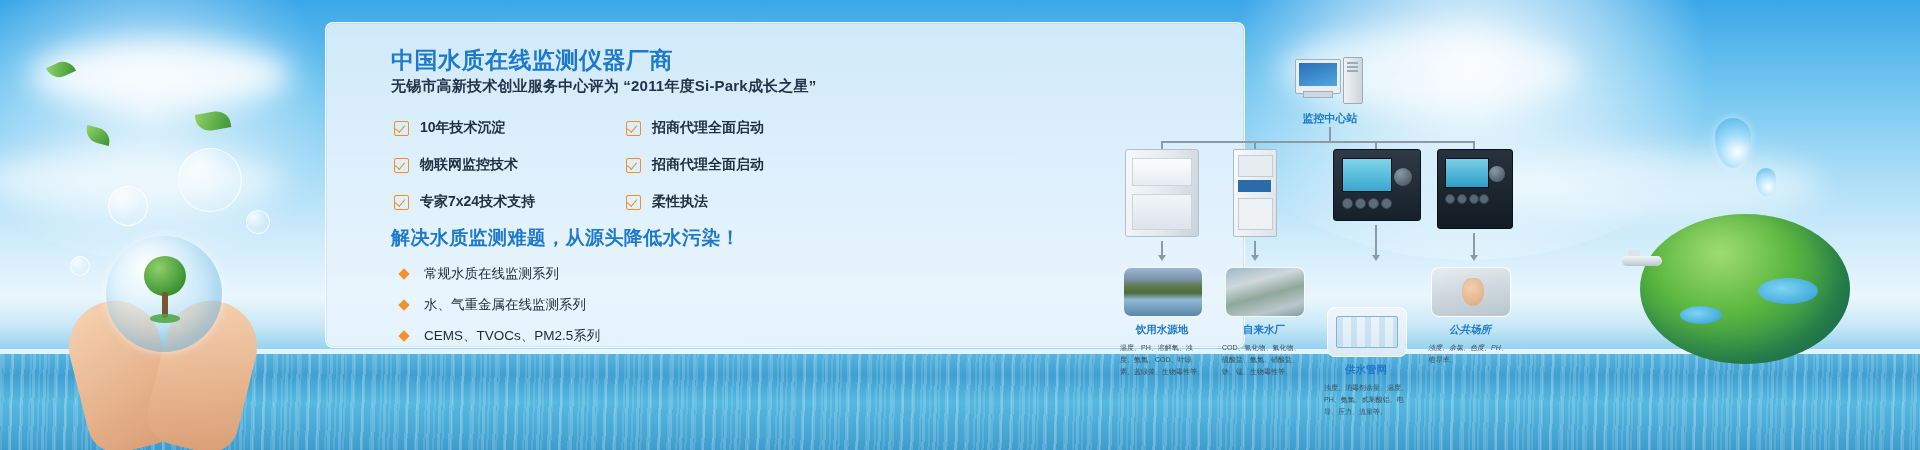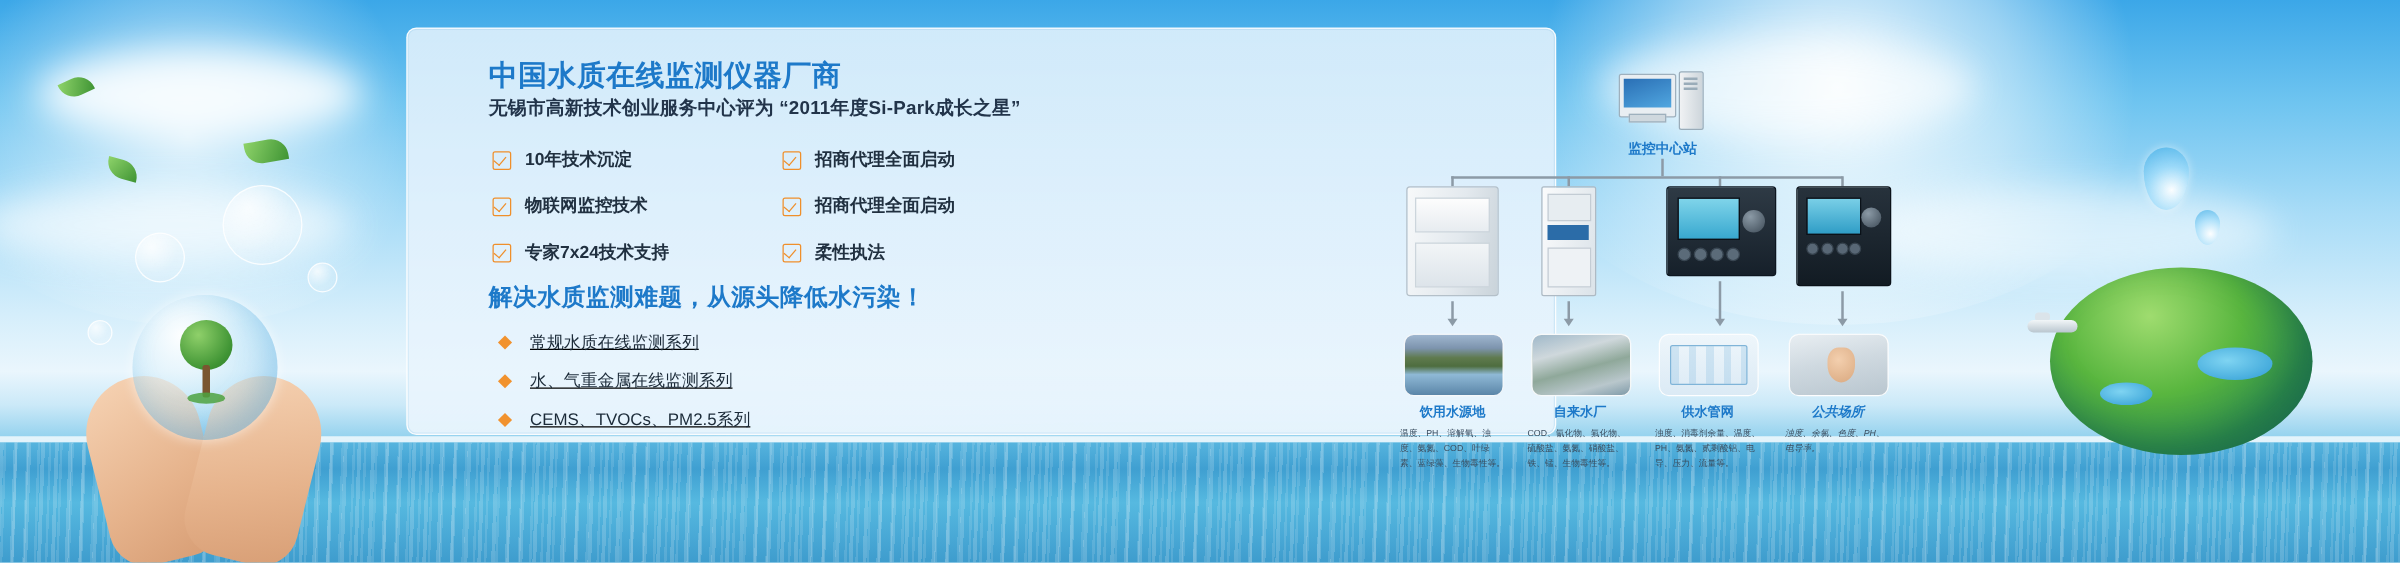--- a/index.html
+++ b/index.html
@@ -43,21 +43,21 @@
      border-right:1.8px solid #ef8f2b;border-bottom:1.8px solid #ef8f2b;transform:rotate(40deg);}
   .feat span.lbl{margin-left:11px;font-size:14px;color:#203040;}
   .col2{position:absolute;left:232px;top:0;width:200px;}
   .col2 .feat{margin-bottom:11px;}
 
   
   .slogan{position:absolute;left:65px;top:202px;font-size:19px;font-weight:bold;color:#1d79c9;letter-spacing:.4px;}
 
   
   .bullets{position:absolute;left:74px;top:242px;}
-  .bl{display:flex;align-items:center;height:18px;margin-bottom:13px;text-decoration:underline;}
+  .bl{display:flex;align-items:center;height:18px;margin-bottom:13px;}
   .diamond{width:8px;height:8px;background:#f1922e;transform:rotate(45deg);flex:0 0 auto;}
   .bl span.t{margin-left:16px;font-size:13.5px;color:#1b2a38;}
 
   
   .diagram{position:absolute;left:789px;top:28px;width:470px;height:310px;}
 
   .pcbox{position:absolute;left:180px;top:6px;width:70px;height:50px;}
   .monitor{position:absolute;left:0;top:2px;width:44px;height:33px;background:#e9eef2;border:1.5px solid #9eb0bd;border-radius:2px;}
   .mscreen{position:absolute;left:3px;top:3px;right:3px;bottom:7px;background:linear-gradient(160deg,#2a6fb5,#51a7e0);}
   .mstand{position:absolute;left:8px;top:34px;width:28px;height:5px;background:#cfd8de;border:1px solid #9eb0bd;}
@@ -93,21 +93,21 @@
   .dev4 .btns{position:absolute;left:7px;top:42px;width:42px;height:14px;}
   .dev4 .btns i{position:absolute;top:2px;width:8px;height:8px;border-radius:50%;background:#586775;border:1px solid #36424d;}
   .dev4 .knob{position:absolute;right:7px;top:16px;width:16px;height:16px;border-radius:50%;background:radial-gradient(circle at 35% 30%,#8b9aa6,#3e4b57);}
 
   
   .card{position:absolute;top:216px;width:78px;}
   .thumb{width:78px;height:48px;border-radius:8px;overflow:hidden;border:1px solid rgba(255,255,255,.9);position:relative;}
   .cap{margin-top:6px;text-align:center;font-size:10.5px;font-weight:bold;color:#1d79c9;}
   .desc{margin-top:5px;font-size:7px;line-height:1.7;color:#3b4e60;text-align:left;width:84px;margin-left:-3px;}
 
-  .c1{left:8px;} .c2{left:110px;} .c3{left:212px;} .c4{left:316px;font-style:italic;}
+  .c1{left:8px;} .c2{left:110px;} .c3{left:212px;margin-top:40px;} .c4{left:316px;font-style:italic;}
 
   .t1{background:linear-gradient(180deg,#9fb6cf 0%,#7d94ae 22%,#5f7a4e 38%,#4e6d3f 52%,#8fb9d6 66%,#5b86a8 100%);}
   .t2{background:linear-gradient(165deg,#9fb8c9 0%,#cfd8dc 30%,#8fa89a 55%,#b9c7cc 80%,#7f9aa8 100%);}
   .t3{background:linear-gradient(180deg,#eef6fb,#dbeaf5);}
   .t3::after{content:"";position:absolute;inset:8px;border:1px solid #7fb4d8;border-radius:2px;
     background:repeating-linear-gradient(90deg,rgba(120,180,220,.25) 0 6px,rgba(255,255,255,0) 6px 14px);}
   .t4{background:linear-gradient(170deg,#e8eef2 0%,#cfd9e0 45%,#b9c6cf 100%);}
   .t4::after{content:"";position:absolute;left:30px;top:10px;width:22px;height:28px;border-radius:40% 40% 50% 50%;
     background:radial-gradient(circle at 40% 35%,#f3cfae,#d9a87f);}
 

